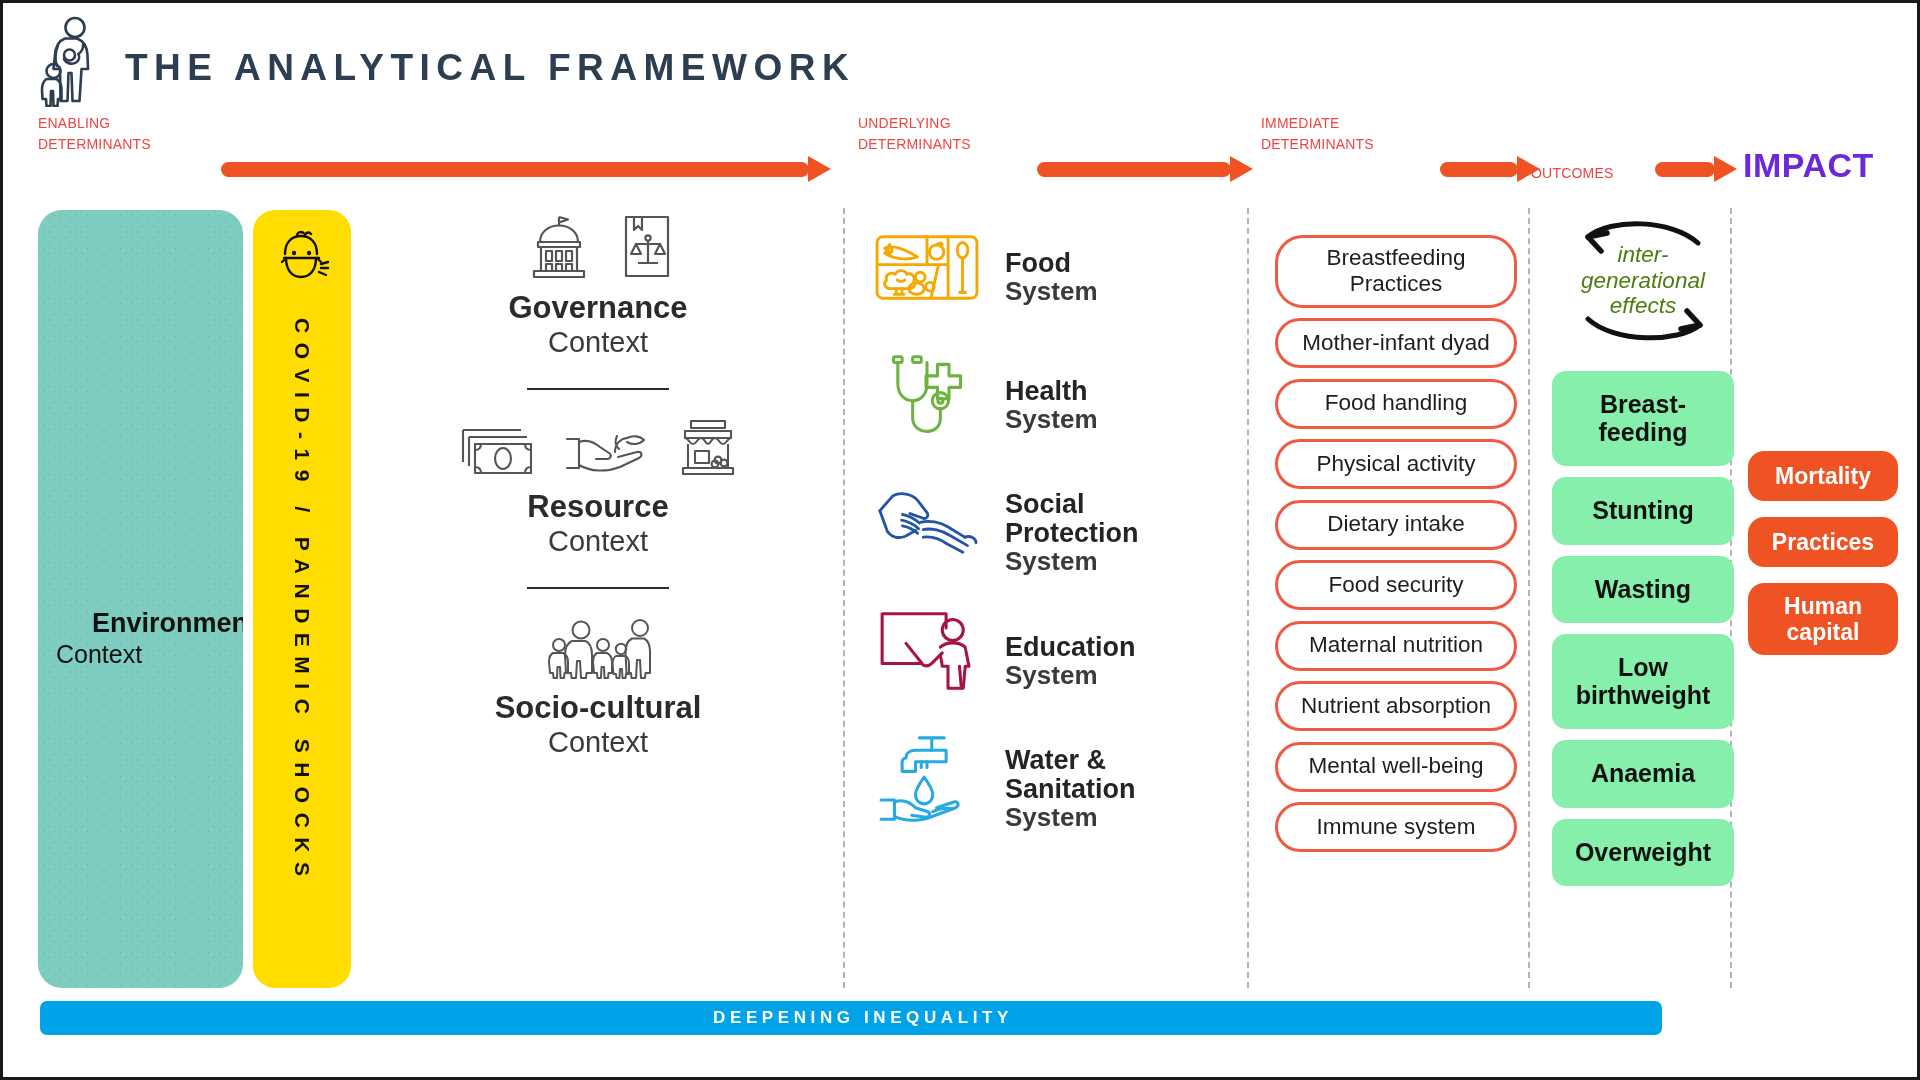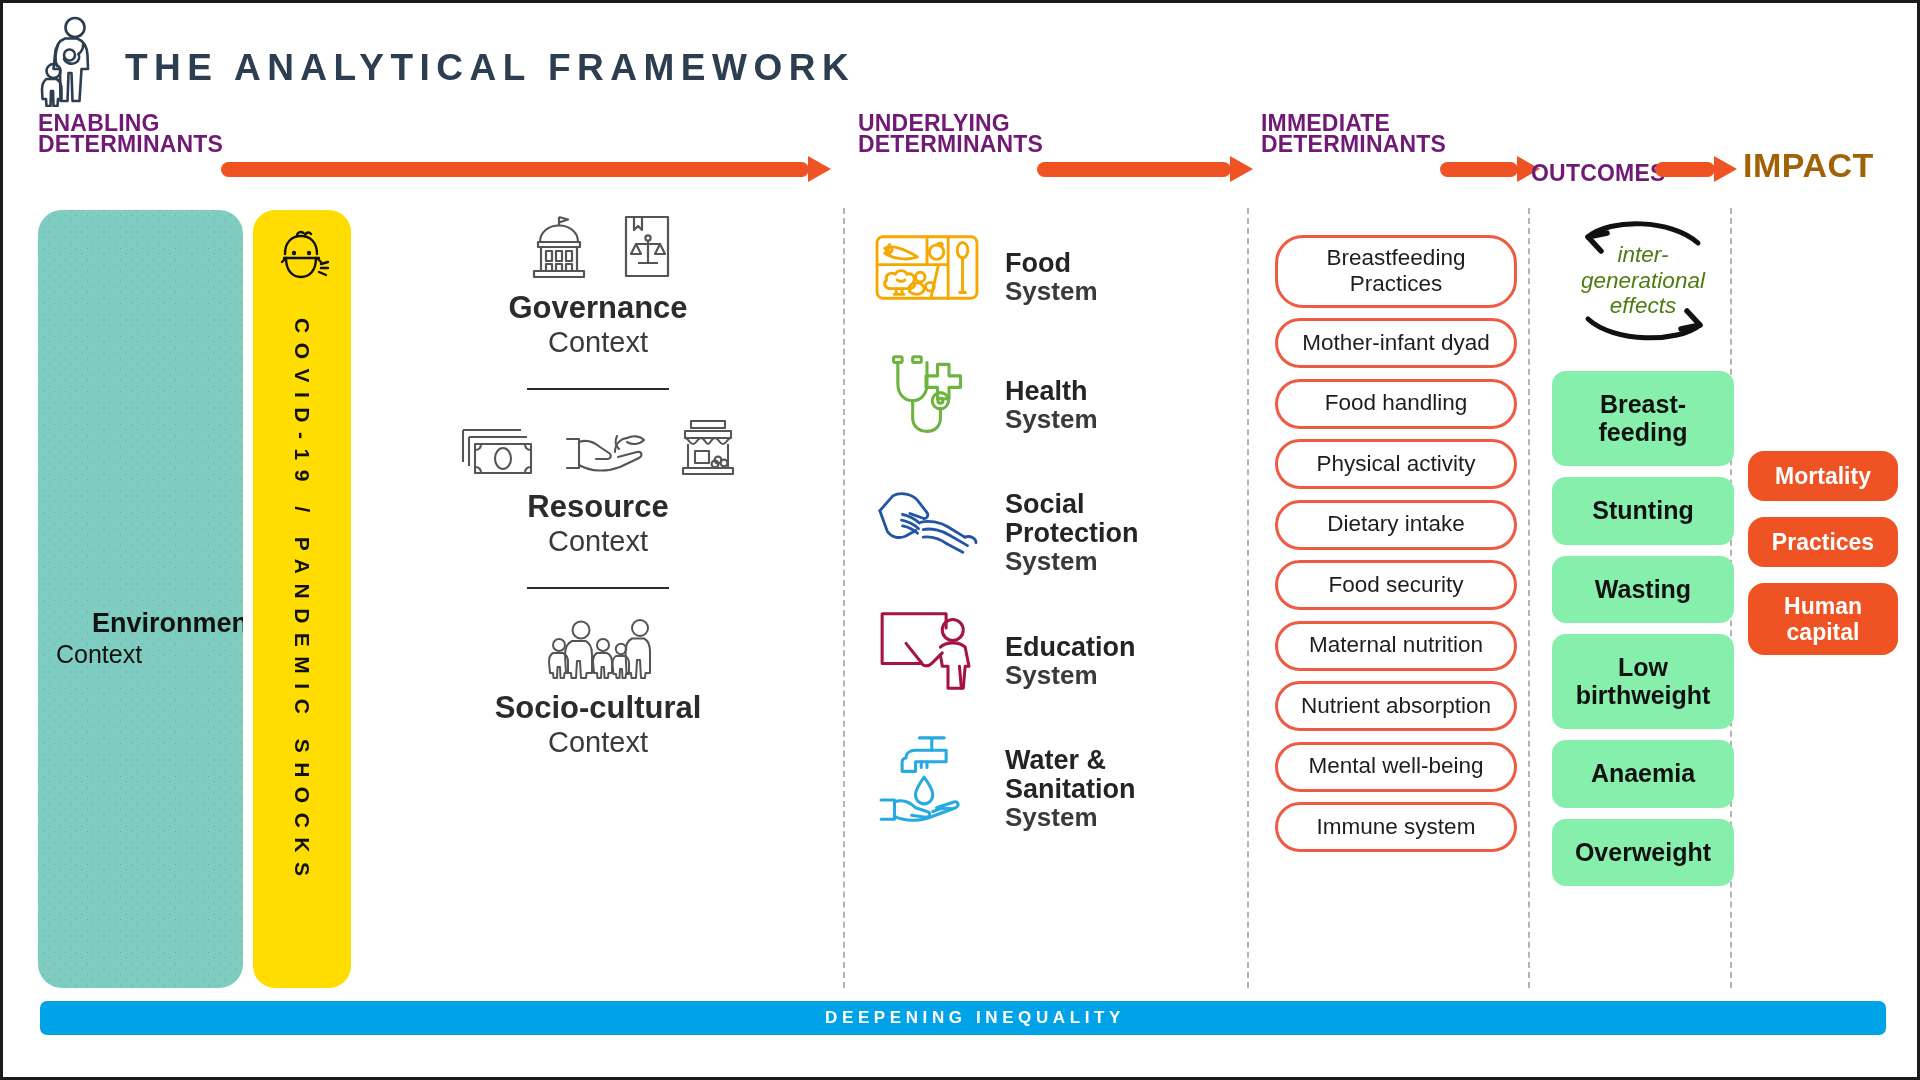--- a/index.html
+++ b/index.html
@@ -21,37 +21,37 @@
   #header-logo { position:absolute; left:28px; top:12px; width:86px; height:92px; }
   #title {
     position:absolute; left:122px; top:44px;
     font-size:37px; font-weight:bold; letter-spacing:6.5px;
     color:#2d3e50; white-space:nowrap;
   }
 
   
   .band-label {
     position:absolute;
-    color:#701a75; font-weight:bold; font-size:23px;
+    color:#ef4444; font-weight:normal; font-size:14px;
     line-height:21px; letter-spacing:0.2px; white-space:nowrap;
   }
   .band-arrow { position:absolute; height:26px; }
   .band-arrow .shaft {
     position:absolute; left:0; top:6px; height:15px;
     background:#ef5323; border-radius:8px;
   }
   .band-arrow .head {
     position:absolute; top:0; width:0; height:0;
     border-top:13px solid transparent;
     border-bottom:13px solid transparent;
     border-left:23px solid #ef5323;
   }
   #impact-label {
     position:absolute; left:1740px; top:143px;
-    color:#a16207; font-weight:bold; font-size:34px; letter-spacing:0.5px;
+    color:#6d28d9; font-weight:bold; font-size:34px; letter-spacing:0.5px;
     white-space:nowrap;
   }
 
   
   .divider {
     position:absolute; top:205px; width:0; height:780px;
     border-left:2px dashed #b4b4b4;
   }
 
   
@@ -141,21 +141,21 @@
   .imp-pill {
     background:#ef5323; border-radius:16px; color:#fff;
     font-size:23px; font-weight:bold; text-align:center;
     padding:10px 6px; margin-bottom:16px; line-height:1.14;
     min-height:50px; display:flex; align-items:center; justify-content:center;
   }
   .imp-pill.two { min-height:66px; }
 
   
   #bottom-bar {
-    position:absolute; left:37px; top:998px; width:1846px; height:34px;
+    position:absolute; left:37px; top:998px; width:1622px; height:34px;
     background:#00a3e8; border-radius:7px;
     display:flex; align-items:center; justify-content:center;padding-left:24px;
   }
   #bottom-bar span {
     color:#fff; font-size:17px; font-weight:bold; letter-spacing:4.6px;
   }
 </style>
 </head>
 <body>
 

